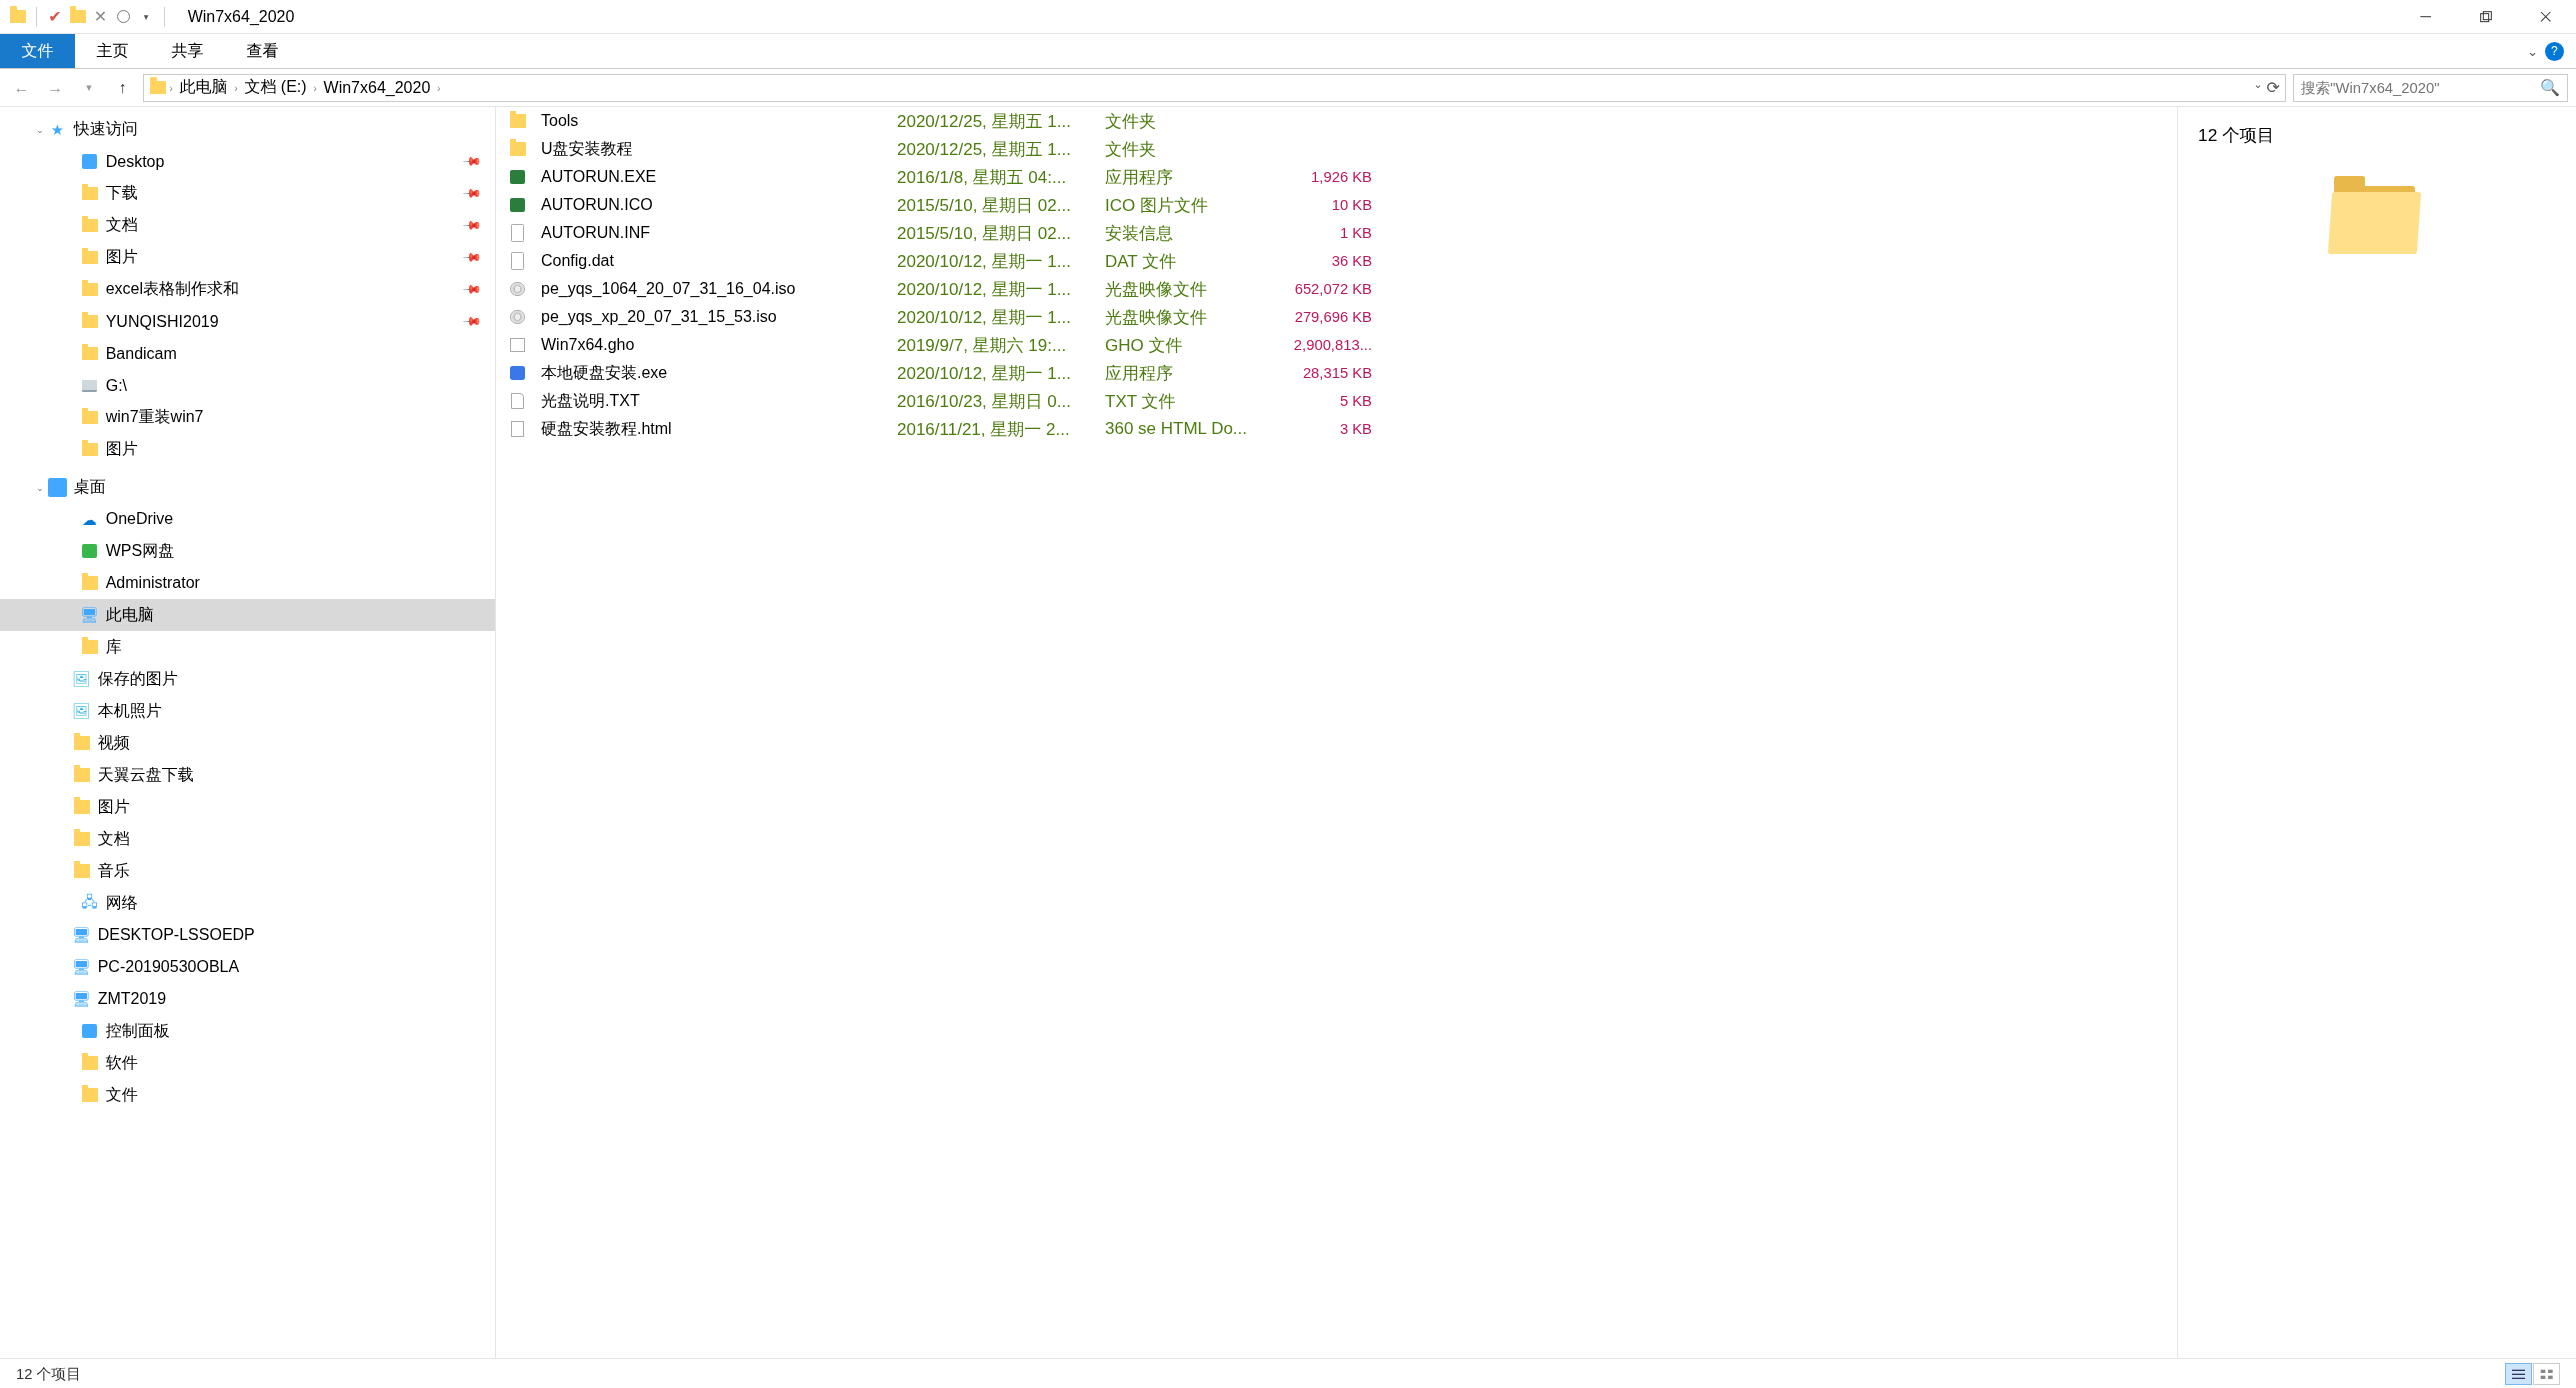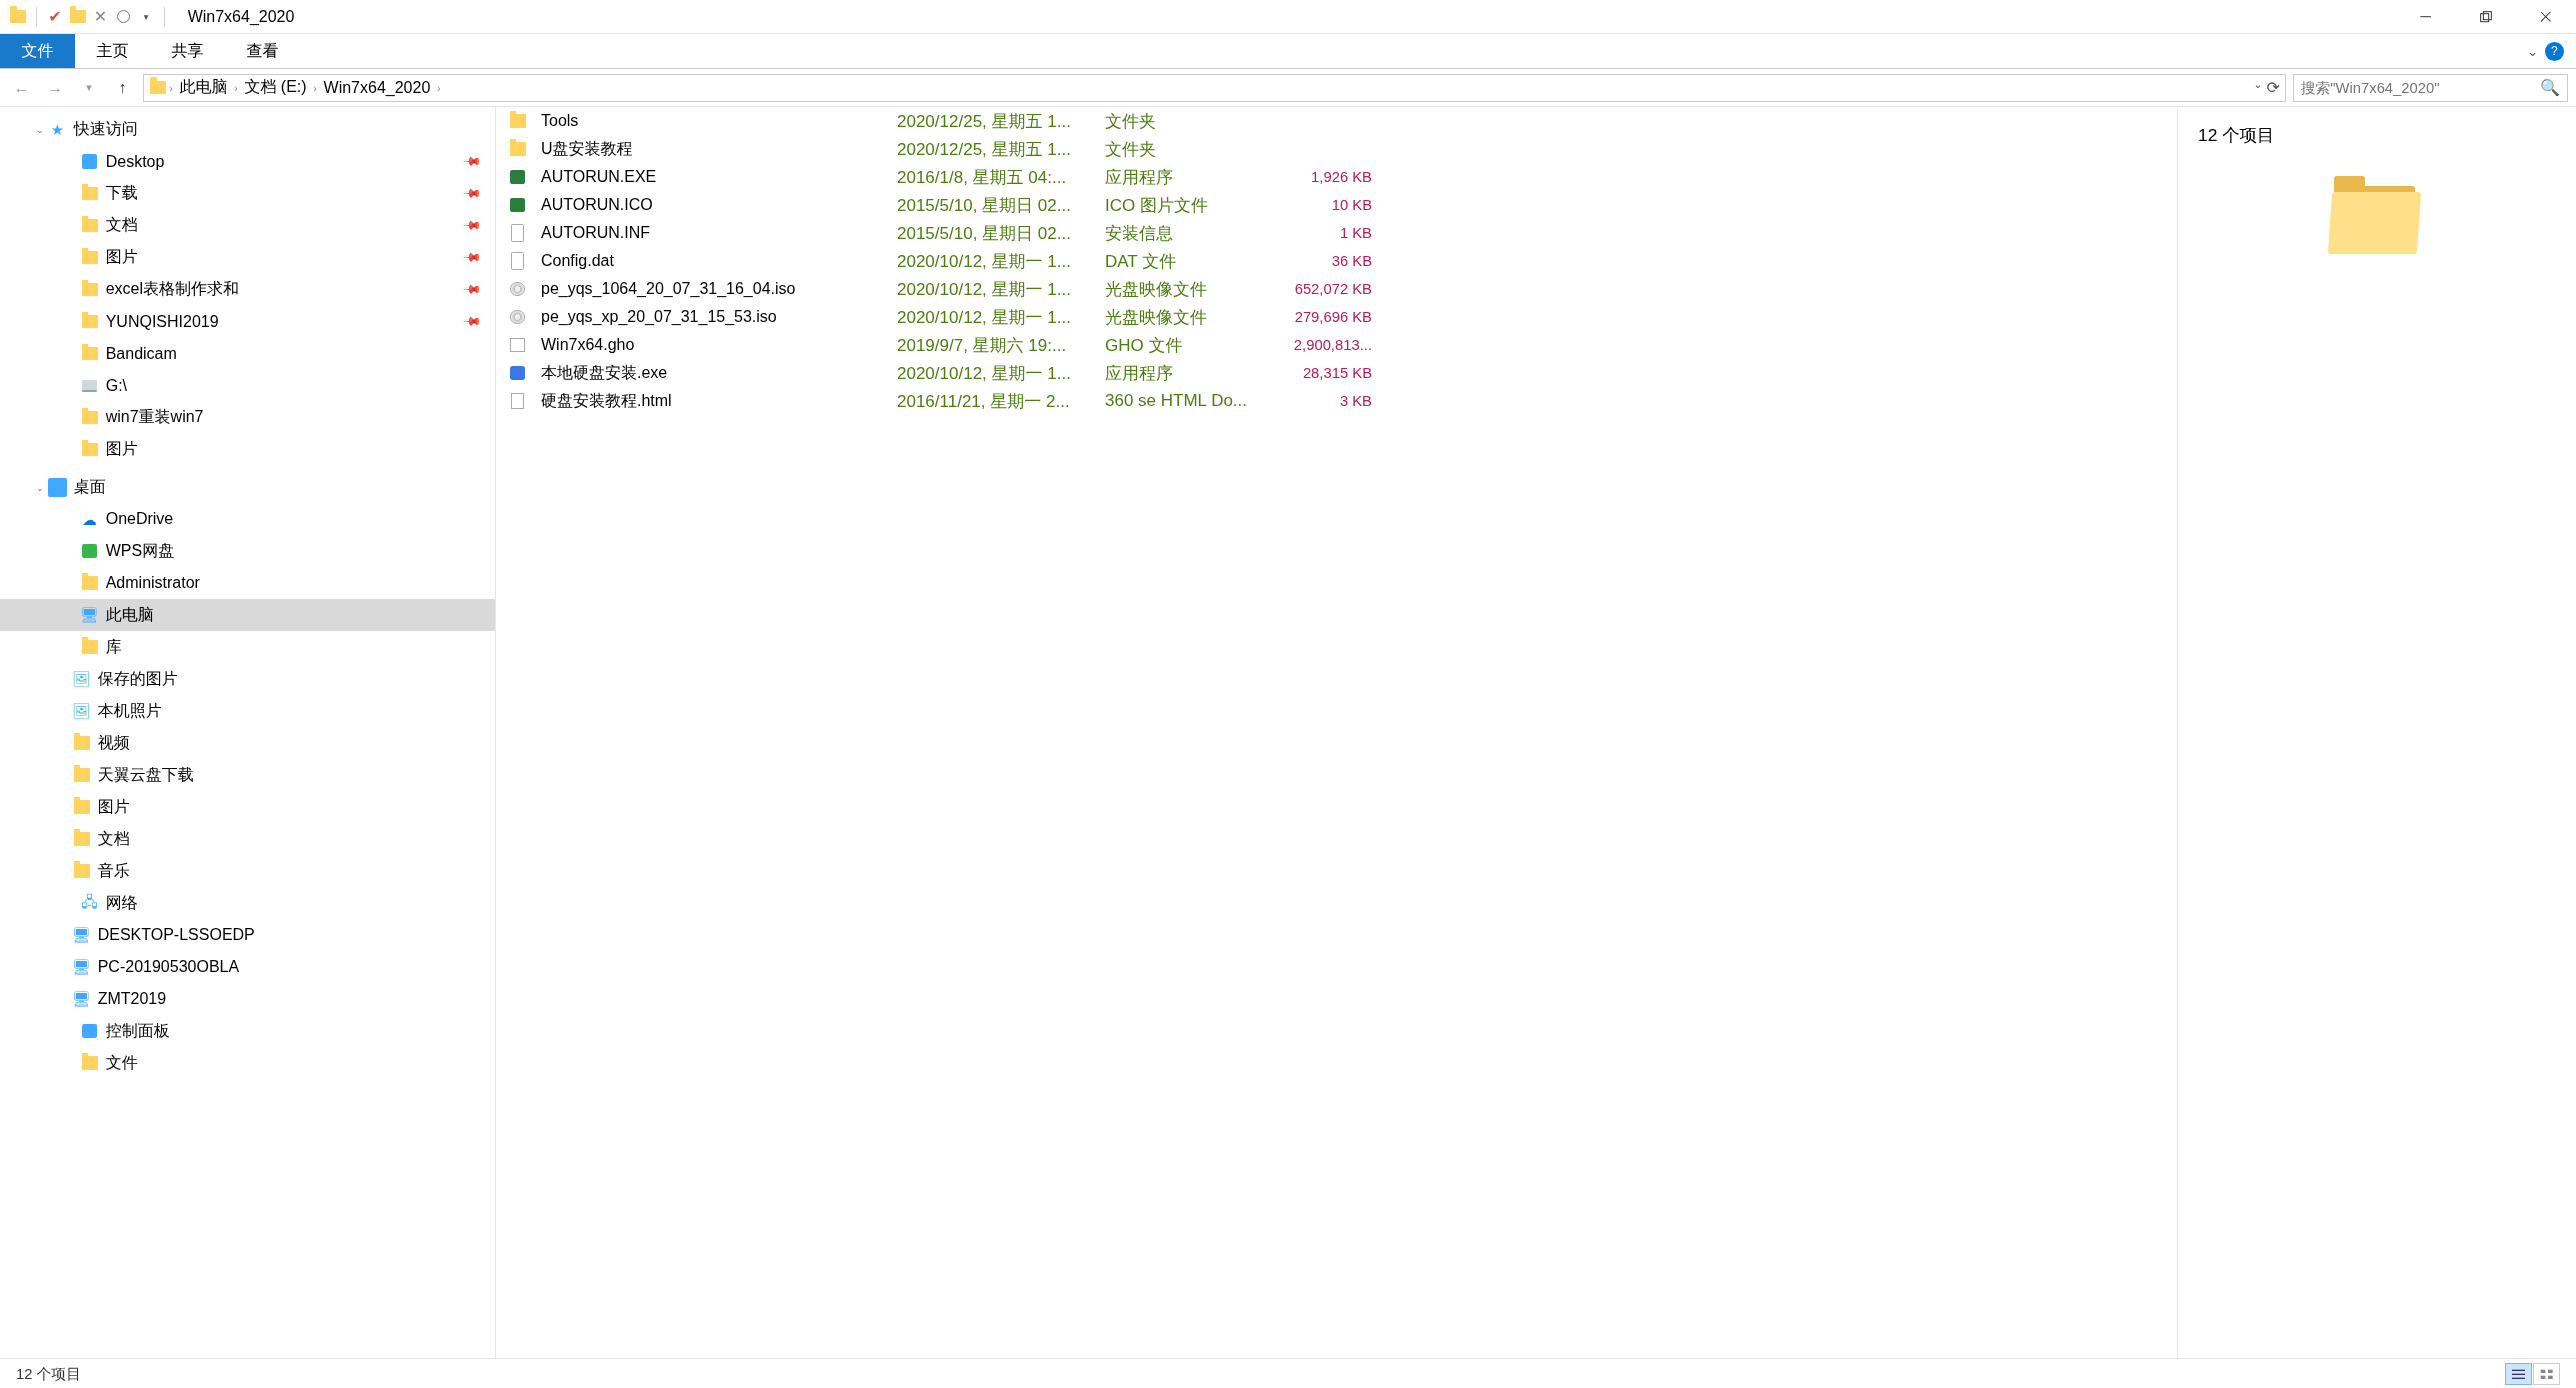--- a/index.html
+++ b/index.html
@@ -360,20 +360,26 @@
         <div class="nav-item indent-1">
           <span class="ico">
             <div class="blue-ico"></div>
           </span>
                  <span>控制面板</span>
         </div>
         <div class="nav-item indent-1">
           <span class="ico">
             <div class="folder-mini"></div>
           </span>
+                 <span>软件</span>
+        </div>
+        <div class="nav-item indent-1">
+          <span class="ico">
+            <div class="folder-mini"></div>
+          </span>
                  <span>文件</span>
         </div>
       </div>
   </div>
 
   <div class="listarea">
     <div class="filerows" id="file-rows">
         <div class="row">
     <div class="col col-name">
             <span class="fico">
@@ -476,20 +482,31 @@
         <div class="row">
     <div class="col col-name">
             <span class="fico">
               <div class="inst-ico"></div>
             </span>
             <span>本地硬盘安装.exe</span>
           </div>
     <div class="col col-date">2020/10/12, 星期一 1...</div>
     <div class="col col-type">应用程序</div>
     <div class="col col-size">28,315 KB</div>
+        </div>
+        <div class="row">
+    <div class="col col-name">
+            <span class="fico">
+              <div class="txt-ico"></div>
+            </span>
+            <span>光盘说明.TXT</span>
+          </div>
+    <div class="col col-date">2016/10/23, 星期日 0...</div>
+    <div class="col col-type">TXT 文件</div>
+    <div class="col col-size">5 KB</div>
         </div>
         <div class="row">
     <div class="col col-name">
             <span class="fico">
               <div class="html-ico"></div>
             </span>
             <span>硬盘安装教程.html</span>
           </div>
     <div class="col col-date">2016/11/21, 星期一 2...</div>
     <div class="col col-type">360 se HTML Do...</div>

